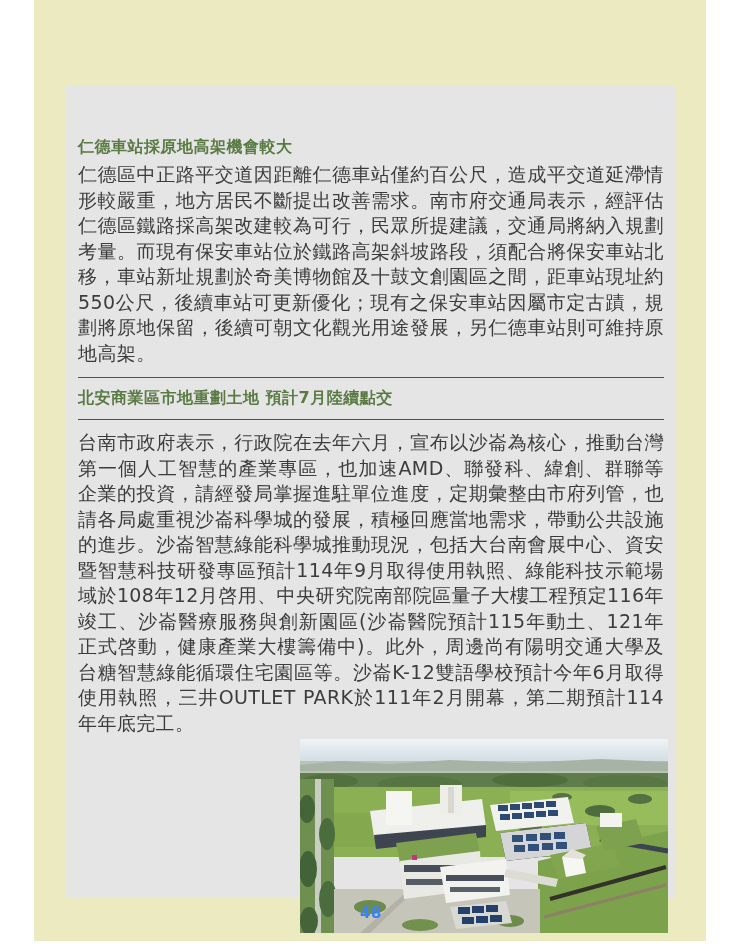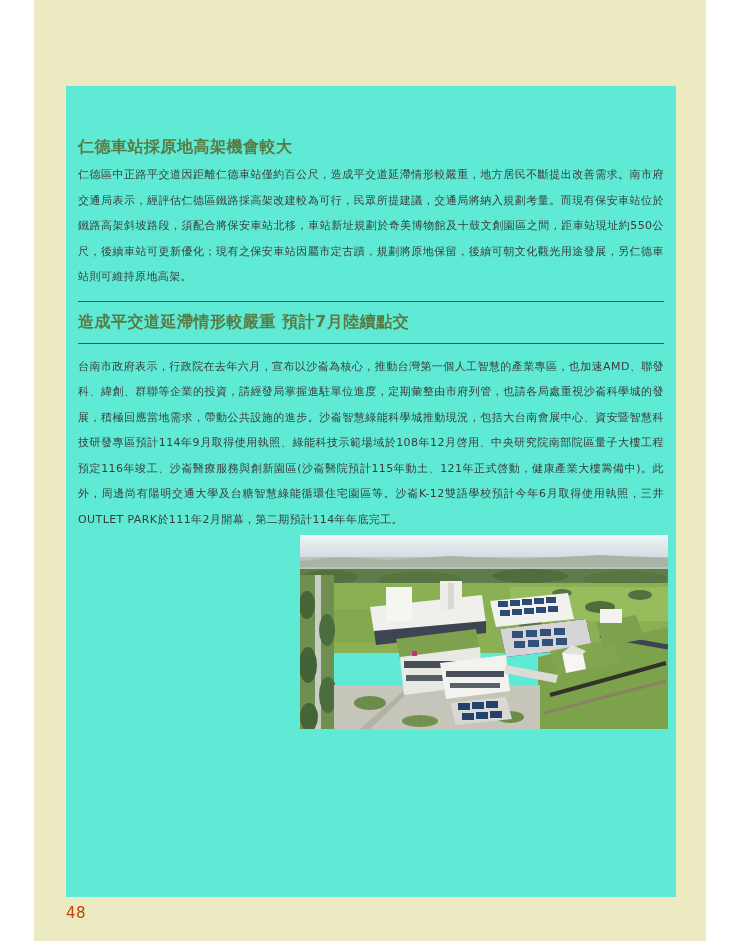--- a/index.html
+++ b/index.html
@@ -22,35 +22,35 @@
     width: 672px;
     height: 941px;
     background: #ebeac1;
   }
   .content-box {
     position: absolute;
     left: 66px;
     top: 86px;
     width: 610px;
     height: 811px;
-    background: #5eead4;
+    background: #e5e5e5;
     box-sizing: border-box;
     padding: 51px 12px 0 12px;
   }
   .section-heading {
     margin: 0 0 5px 0;
     font-size: 16px;
     line-height: 20px;
     font-weight: bold;
     color: #5a7a44;
     letter-spacing: 0.5px;
   }
   .section-body {
     margin: 0;
-    font-size: 11px;
+    font-size: 19px;
     line-height: 25.5px;
     color: #3c3c3c;
     letter-spacing: 0.4px;
     text-align: justify;
   }
   .divider {
     border: none;
     border-top: 1.5px solid #4f4f4f;
     margin: 11px 0 10px 0;
   }
@@ -58,43 +58,44 @@
     margin: 3px -4px 0 auto;
     width: 368px;
     height: 194px;
     display: block;
   }
   .page-number {
     position: absolute;
     left: 66px;
     top: 904px;
     width: 610px;
+    text-align: center;
     font-size: 15px;
-    font-weight: normal;
-    color: #c2410c;
+    font-weight: bold;
+    color: #3b82f6;
     letter-spacing: 0.5px;
   }
 </style>
 </head>
 <body>
 
 <div class="page">
   <div class="border-panel"></div>
 
   <div class="content-box">
 
     <section>
       <h2 class="section-heading">仁德車站採原地高架機會較大</h2>
       <p class="section-body">仁德區中正路平交道因距離仁德車站僅約百公尺，造成平交道延滯情形較嚴重，地方居民不斷提出改善需求。南市府交通局表示，經評估仁德區鐵路採高架改建較為可行，民眾所提建議，交通局將納入規劃考量。而現有保安車站位於鐵路高架斜坡路段，須配合將保安車站北移，車站新址規劃於奇美博物館及十鼓文創園區之間，距車站現址約550公尺，後續車站可更新優化；現有之保安車站因屬市定古蹟，規劃將原地保留，後續可朝文化觀光用途發展，另仁德車站則可維持原地高架。</p>
     </section>
 
     <hr class="divider">
 
     <section>
-      <h2 class="section-heading">造成平交道延滯情形較嚴重 預計7月陸續點交</h2>
+      <h2 class="section-heading">北安商業區市地重劃土地 預計7月陸續點交</h2>
     </section>
 
     <hr class="divider">
 
     <section>
       <p class="section-body">台南市政府表示，行政院在去年六月，宣布以沙崙為核心，推動台灣第一個人工智慧的產業專區，也加速AMD、聯發科、緯創、群聯等企業的投資，請經發局掌握進駐單位進度，定期彙整由市府列管，也請各局處重視沙崙科學城的發展，積極回應當地需求，帶動公共設施的進步。沙崙智慧綠能科學城推動現況，包括大台南會展中心、資安暨智慧科技研發專區預計114年9月取得使用執照、綠能科技示範場域於108年12月啓用、中央研究院南部院區量子大樓工程預定116年竣工、沙崙醫療服務與創新園區(沙崙醫院預計115年動土、121年正式啓動，健康產業大樓籌備中)。此外，周邊尚有陽明交通大學及台糖智慧綠能循環住宅園區等。沙崙K-12雙語學校預計今年6月取得使用執照，三井OUTLET PARK於111年2月開幕，第二期預計114年年底完工。</p>
     </section>
 
     <svg class="photo-wrap" role="img" viewBox="0 0 368 194" width="368" height="194" xmlns="http://www.w3.org/2000/svg" aria-label="沙崙智慧綠能科學城空拍照片">
       <defs>

